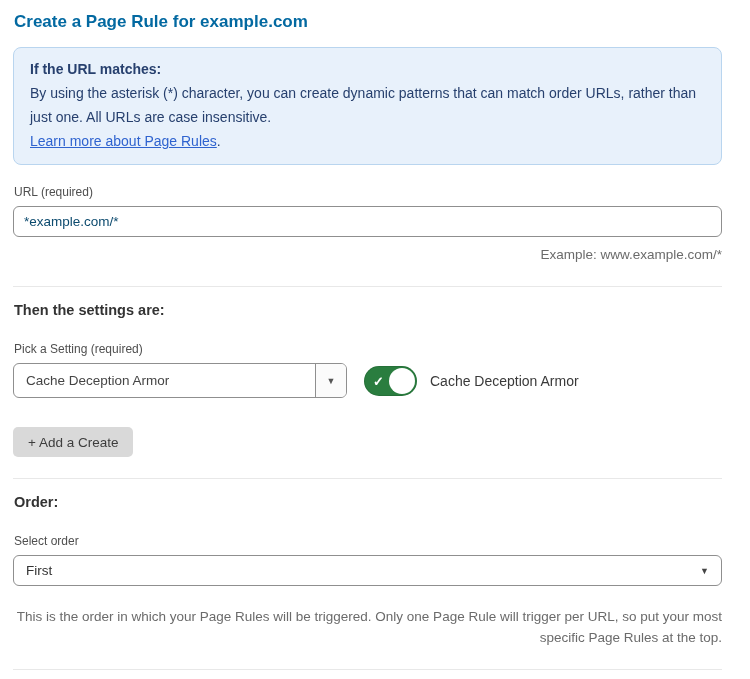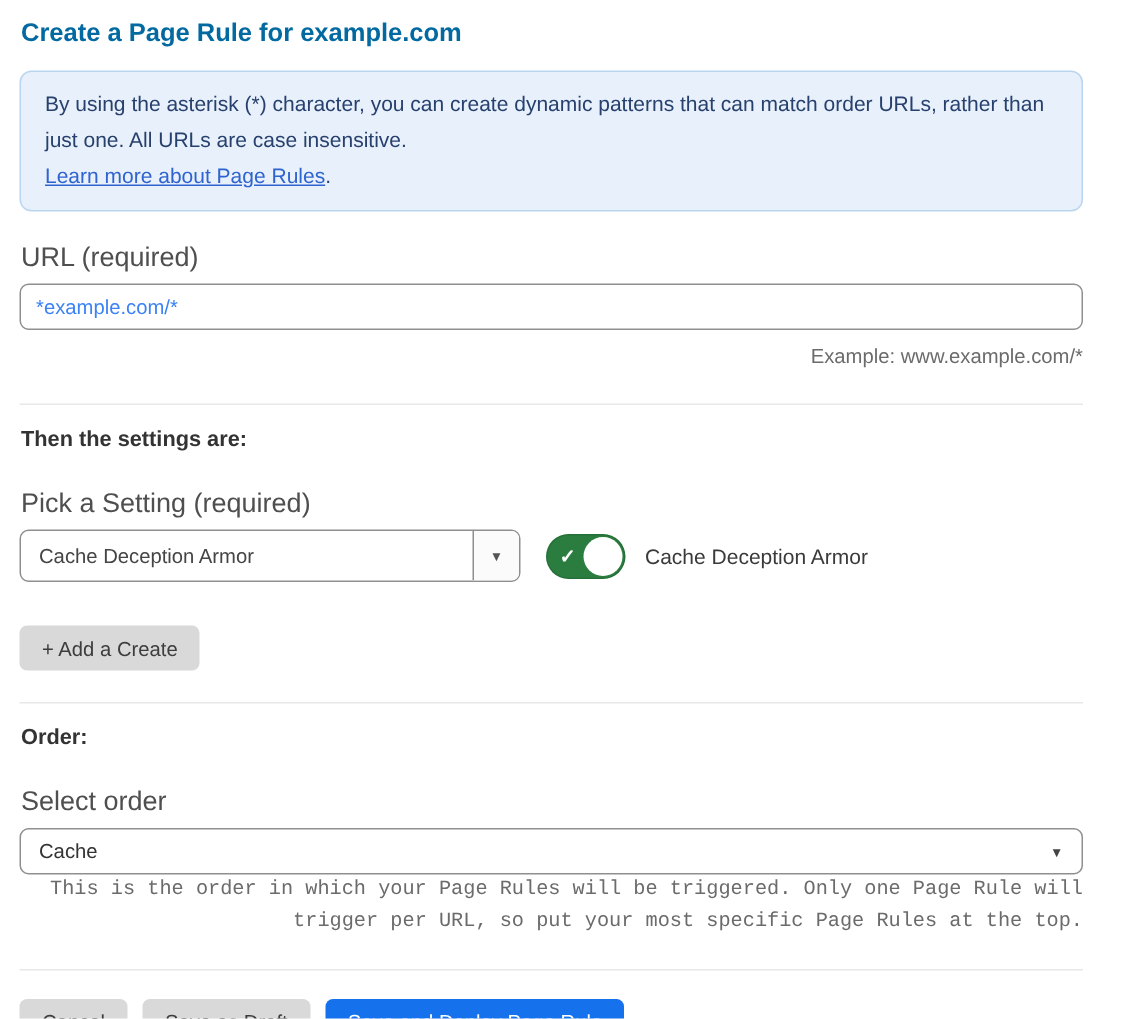--- a/index.html
+++ b/index.html
@@ -34,33 +34,33 @@
   .info-box .info-title { font-weight: bold; }
   .info-box a.learn-link {
     color: #2f63cf;
     text-decoration: underline;
     cursor: pointer;
     text-align: center;
   }
 
   .field-label {
     display: block;
-    font-size: 18px;
+    font-size: 12px;
     color: #4f4f4f;
     margin: 0 0 7px 1px;
   }
 
   .text-input {
     width: 100%;
     height: 31px;
     border: 1px solid #8f8f8f;
     border-radius: 6px;
     padding: 0 10px;
     font-size: 13.5px;
-    color: #3b82f6;
+    color: #0c4a6e;
     font-family: inherit;
     outline: none;
     background: #fff;
   }
 
   .helper {
     font-size: 13.5px;
     color: #6b6b6b;
     line-height: 21px;
     margin: 7px 0 0 1px;
@@ -178,36 +178,37 @@
     font-size: 13.5px;
     color: #333;
     background: #fff;
     cursor: pointer;
   }
   .select-full .caret {
     color: #444;
     font-size: 9px;
   }
 
-  .order-helper { margin-top: 0; font-family: Liberation Mono, monospace; }
+  .order-helper { margin-top: 20px; }
 
   .footer-row {
     display: flex;
     gap: 10px;
     margin-top: 19px;
   }
 </style>
 </head>
 <body>
 
 <div class="page">
 
   <h1 class="page-title">Create a Page Rule for example.com</h1>
 
   <div class="info-box">
+    <div class="info-title">If the URL matches:</div>
     <div class="info-body">By using the asterisk (*) character, you can create dynamic patterns that can match order URLs, rather than just one. All URLs are case insensitive.</div>
     <div class="info-link-line"><a class="learn-link">Learn more about Page Rules</a><span>.</span></div>
   </div>
 
   <label class="field-label">URL (required)</label>
   <input class="text-input" type="text" value="*example.com/*" style="">
   <div class="helper">Example: www.example.com/*</div>
 
   <hr class="divider">
 
@@ -227,21 +228,21 @@
   </div>
 
   <button class="btn btn-gray add-setting">+ Add a Create</button>
 
   <hr class="divider">
 
   <h2 class="section-heading">Order:</h2>
   <label class="field-label">Select order</label>
 
   <div class="select-full">
-    <span>Cache</span>
+    <span>First</span>
     <span class="caret">▼</span>
   </div>
   <div class="helper order-helper">This is the order in which your Page Rules will be triggered. Only one Page Rule will trigger per URL, so put your most specific Page Rules at the top.</div>
 
   <hr class="divider">
 
   <div class="footer-row">
     <button class="btn btn-gray">Cancel</button>
     <button class="btn btn-gray">Save as Draft</button>
     <button class="btn btn-blue">Save and Deploy Page Rule</button>

